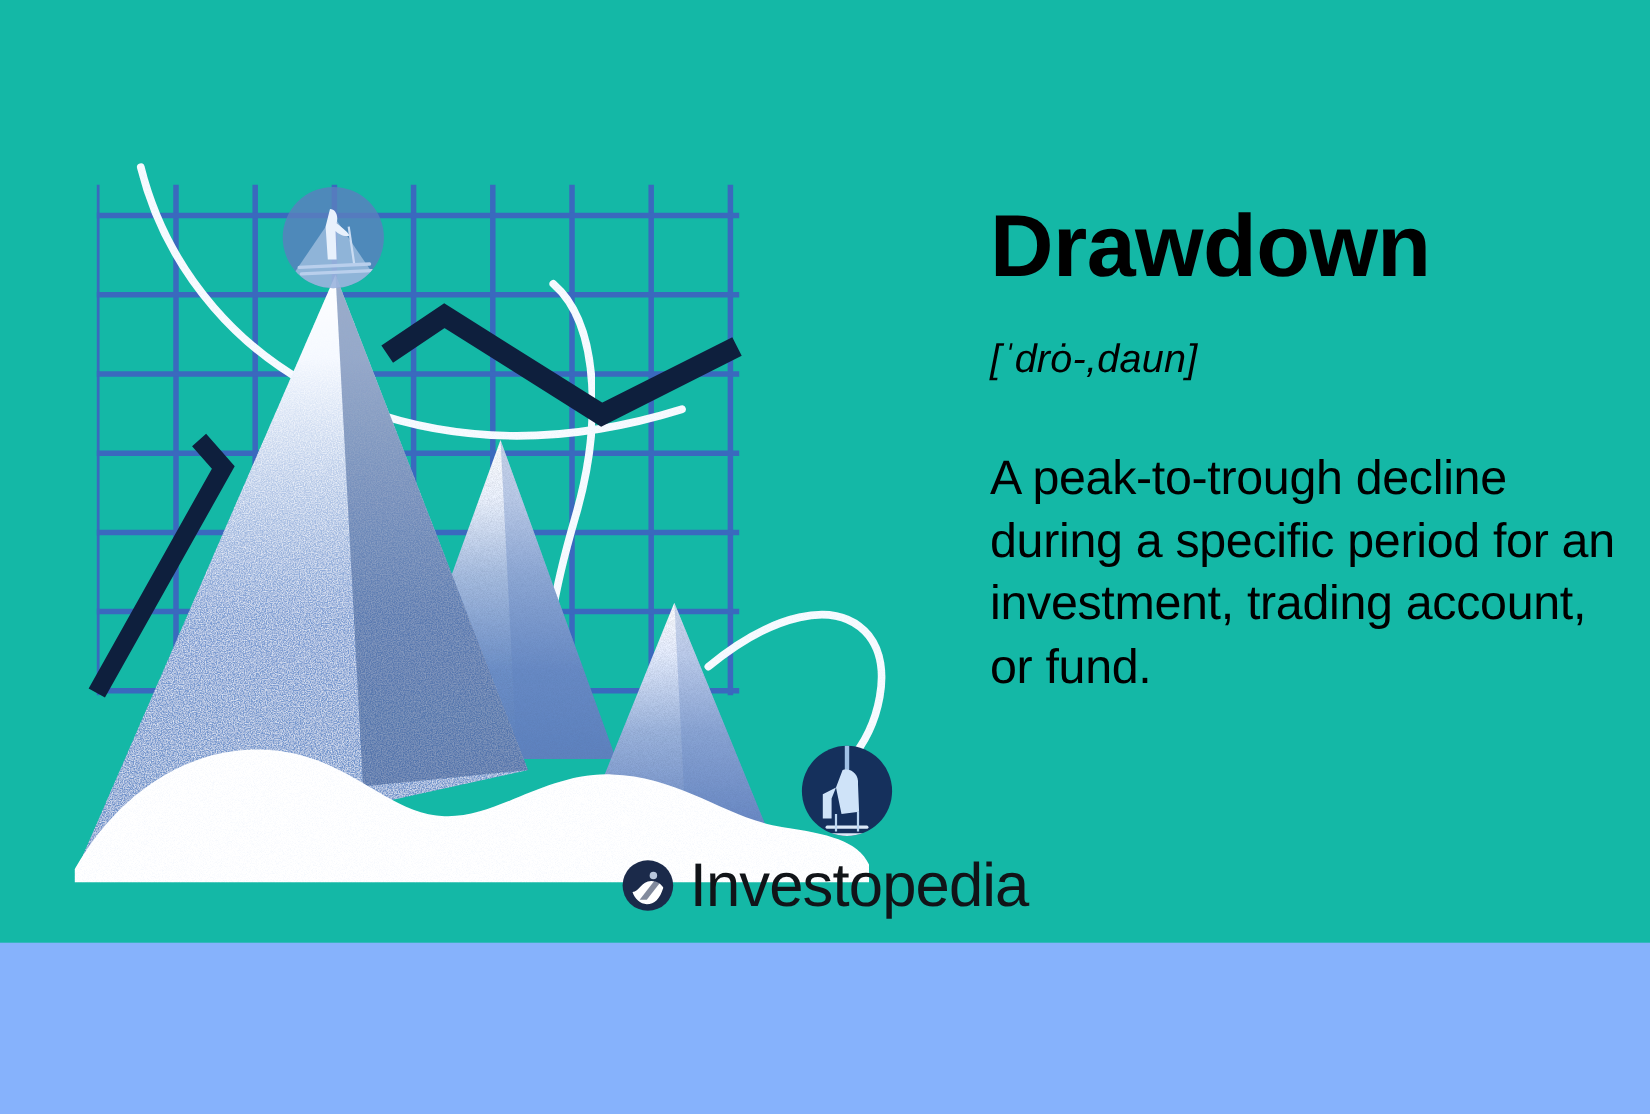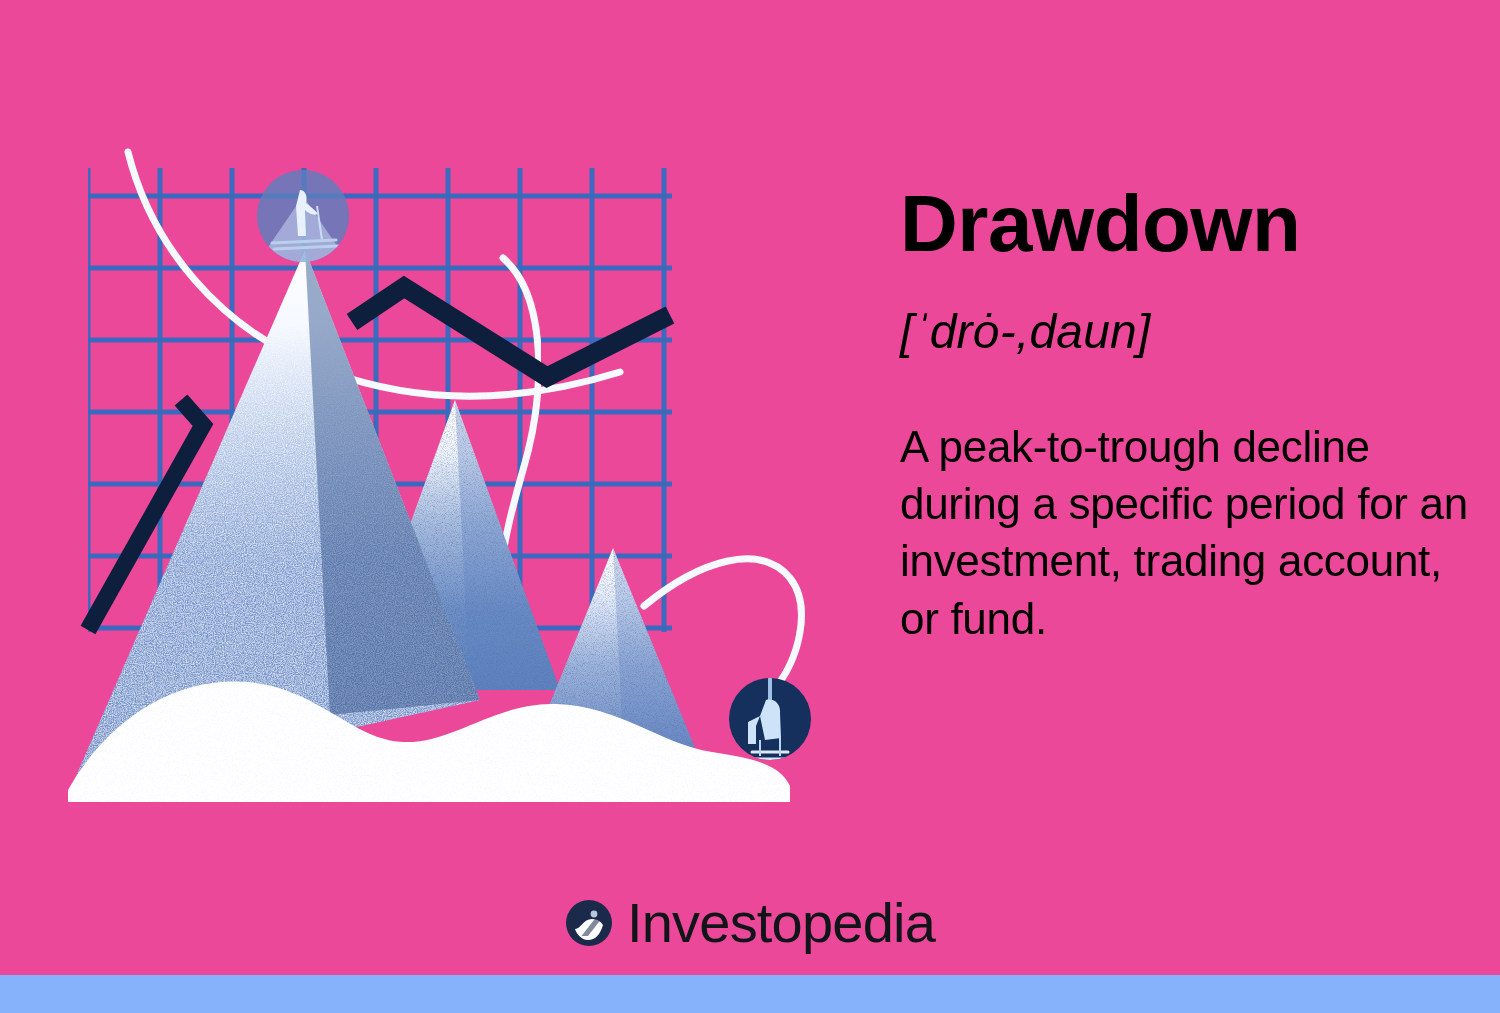--- a/index.html
+++ b/index.html
@@ -10,22 +10,22 @@
   body {
     width: 1500px;
     height: 1013px;
     overflow: hidden;
     font-family: "Liberation Sans", sans-serif;
     background: #86b2fc;
   }
   .card {
     position: relative;
     width: 1500px;
-    height: 975px;
-    background: #ec4899;
+    height: 857px;
+    background: #14b8a6;
     overflow: hidden;
   }
 
   
   .illustration {
     position: absolute;
     left: 0;
     top: 0;
     width: 880px;
     height: 880px;
@@ -48,21 +48,21 @@
     font-weight: bold;
     line-height: 1.0;
     color: #000000;
     letter-spacing: -0.5px;
     margin: 0;
     white-space: nowrap;
   }
   .pronunciation {
     margin: 0;
     padding-top: 44px;
-    font-size: 48px;
+    font-size: 36px;
     font-style: italic;
     color: #000000;
     line-height: 1.0;
     letter-spacing: 0.2px;
   }
   .definition {
     margin: 0;
     padding-top: 62px;
     font-size: 44px;
     line-height: 1.30;

